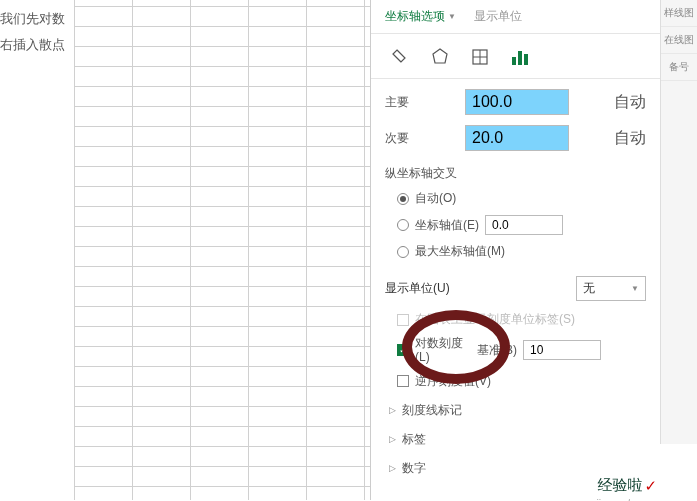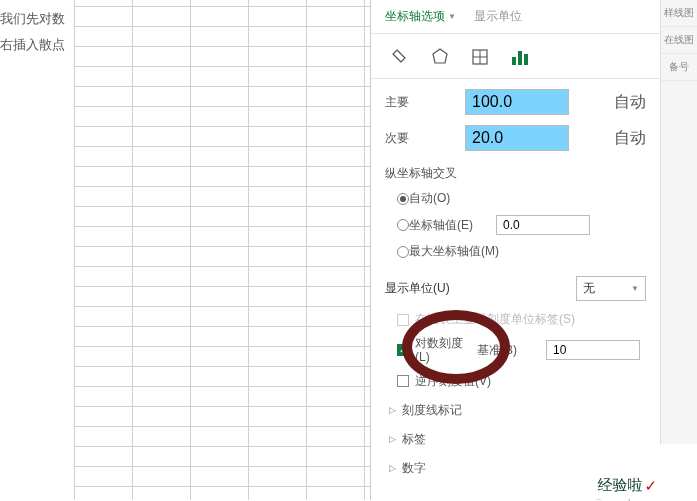--- a/index.html
+++ b/index.html
@@ -16,24 +16,24 @@
     .header-item.inactive { color: #999; }
     .dropdown-arrow { font-size: 8px; color: #888; }
     .icon-row { display: flex; gap: 18px; padding: 12px 18px 10px; border-bottom: 1px solid #e5e5e5; align-items: center; }
     .pane-icon { width: 22px; height: 22px; display: flex; align-items: center; justify-content: center; }
     .pane-body { padding: 0 14px 10px 14px; height: 410px; overflow-y: auto; position: relative; }
     .row { display: flex; align-items: center; margin: 10px 0; gap: 24px; }
     .row-label { width: 56px; font-size: 12px; color: #555; }
     .input-box { border: 1px solid #bbb; padding: 3px 6px; font-size: 16px; width: 104px; background: #7dd3fc; }
     .auto-label { font-size: 16px; color: #555; margin-left: auto; }
     .section-title { font-size: 12px; color: #555; margin: 14px 0 8px; }
-    .radio-row { display: flex; align-items: center; margin: 8px 0 8px 12px; font-size: 12px; color: #555; }
+    .radio-row { display: flex; align-items: center; gap: 6px; margin: 8px 0 8px 12px; font-size: 12px; color: #555; }
     .radio { width: 12px; height: 12px; border: 1px solid #888; border-radius: 50%; display: inline-flex; align-items: center; justify-content: center; }
     .radio.checked::after { content: ""; width: 6px; height: 6px; background: #555; border-radius: 50%; }
-    .small-input { border: 1px solid #bbb; padding: 2px 6px; font-size: 12px; width: 94px; margin-left: 23px; }
+    .small-input { border: 1px solid #bbb; padding: 2px 6px; font-size: 12px; width: 78px; margin-left: 0; }
     .select-box { border: 1px solid #bbb; padding: 3px 6px; font-size: 12px; width: 70px; display: flex; justify-content: space-between; align-items: center; margin-left: auto; }
     .checkbox-row { display: flex; align-items: center; gap: 6px; margin: 8px 0 8px 12px; font-size: 12px; color: #555; }
     .checkbox-row.disabled { color: #bbb; }
     .checkbox { width: 12px; height: 12px; border: 1px solid #888; background: #fff; display: inline-flex; align-items: center; justify-content: center; }
     .checkbox.checked { background: #107c41; border-color: #107c41; color: #fff; font-size: 9px; }
     .checkbox.disabled { border-color: #ccc; }
     .expand-row { display: flex; align-items: center; gap: 6px; margin: 12px 0 8px 4px; font-size: 12px; color: #555; cursor: pointer; }
     .expand-arrow { font-size: 9px; color: #888; }
     .highlight-ring { position: absolute; width: 108px; height: 74px; border: 10px solid #6b1a1a; border-radius: 50%; left: 402px; top: 310px; pointer-events: none; z-index: 50; }
     .right-strip { position: absolute; right: 0; top: 0; width: 37px; height: 444px; background: #f5f5f5; border-left: 1px solid #ddd; margin-left: 41px; }

